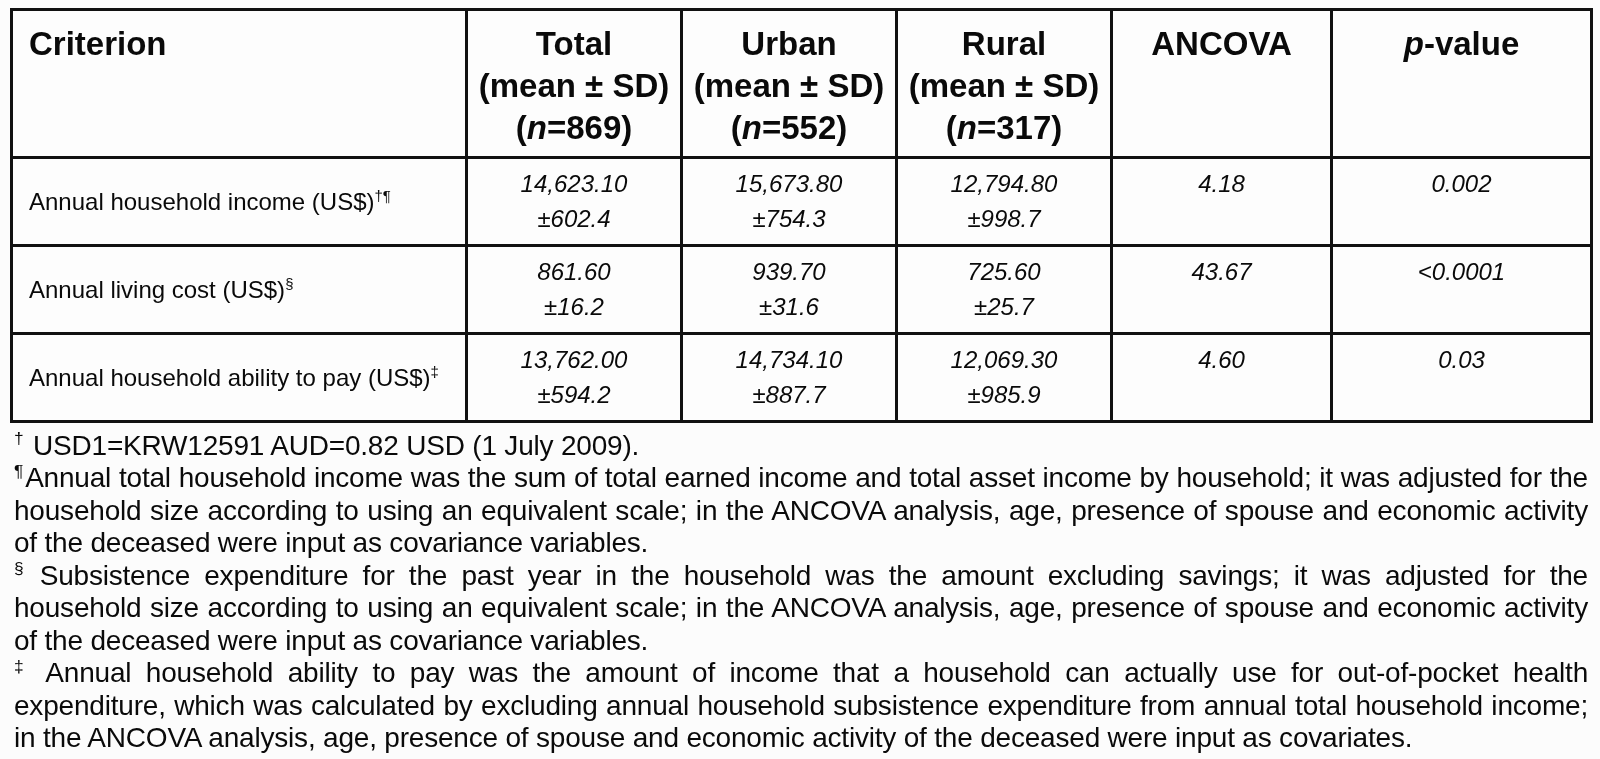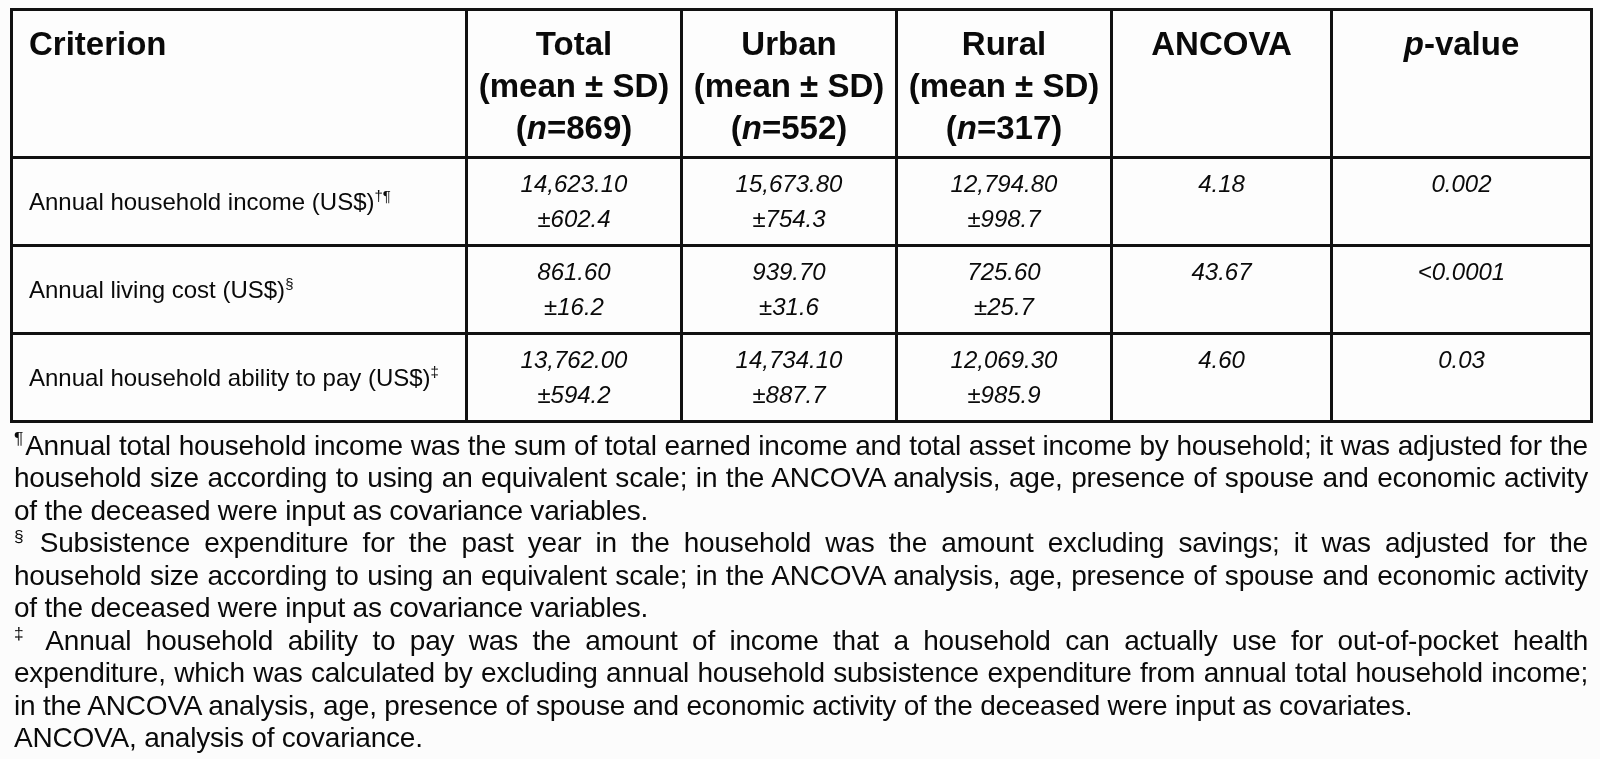--- a/index.html
+++ b/index.html
@@ -186,19 +186,20 @@
         </td>
         <td>
           <div class="val">0.03</div>
           <div class="val ph"></div>
         </td>
       </tr>
     </tbody>
   </table>
 
   <div class="footnotes">
+    <p class="fn"><sup>†</sup> <span>USD1=KRW12591 AUD=0.82 USD (1 July 2009).</span></p>
     <p class="fn justify"><sup>¶</sup><span>Annual total household income was the sum of total earned income and total asset income by household; it was adjusted for the household size according to using an equivalent scale; in the ANCOVA analysis, age, presence of spouse and economic activity of the deceased were input as covariance variables.</span></p>
     <p class="fn justify"><sup>§</sup> <span>Subsistence expenditure for the past year in the household was the amount excluding savings; it was adjusted for the household size according to using an equivalent scale; in the ANCOVA analysis, age, presence of spouse and economic activity of the deceased were input as covariance variables.</span></p>
     <p class="fn justify"><sup>‡</sup> <span>Annual household ability to pay was the amount of income that a household can actually use for out-of-pocket health expenditure, which was calculated by excluding annual household subsistence expenditure from annual total household income; in the ANCOVA analysis, age, presence of spouse and economic activity of the deceased were input as covariates.</span></p>
     <p class="fn"><span>ANCOVA, analysis of covariance.</span></p>
   </div>
 
 </div>
 
 </body></html>

